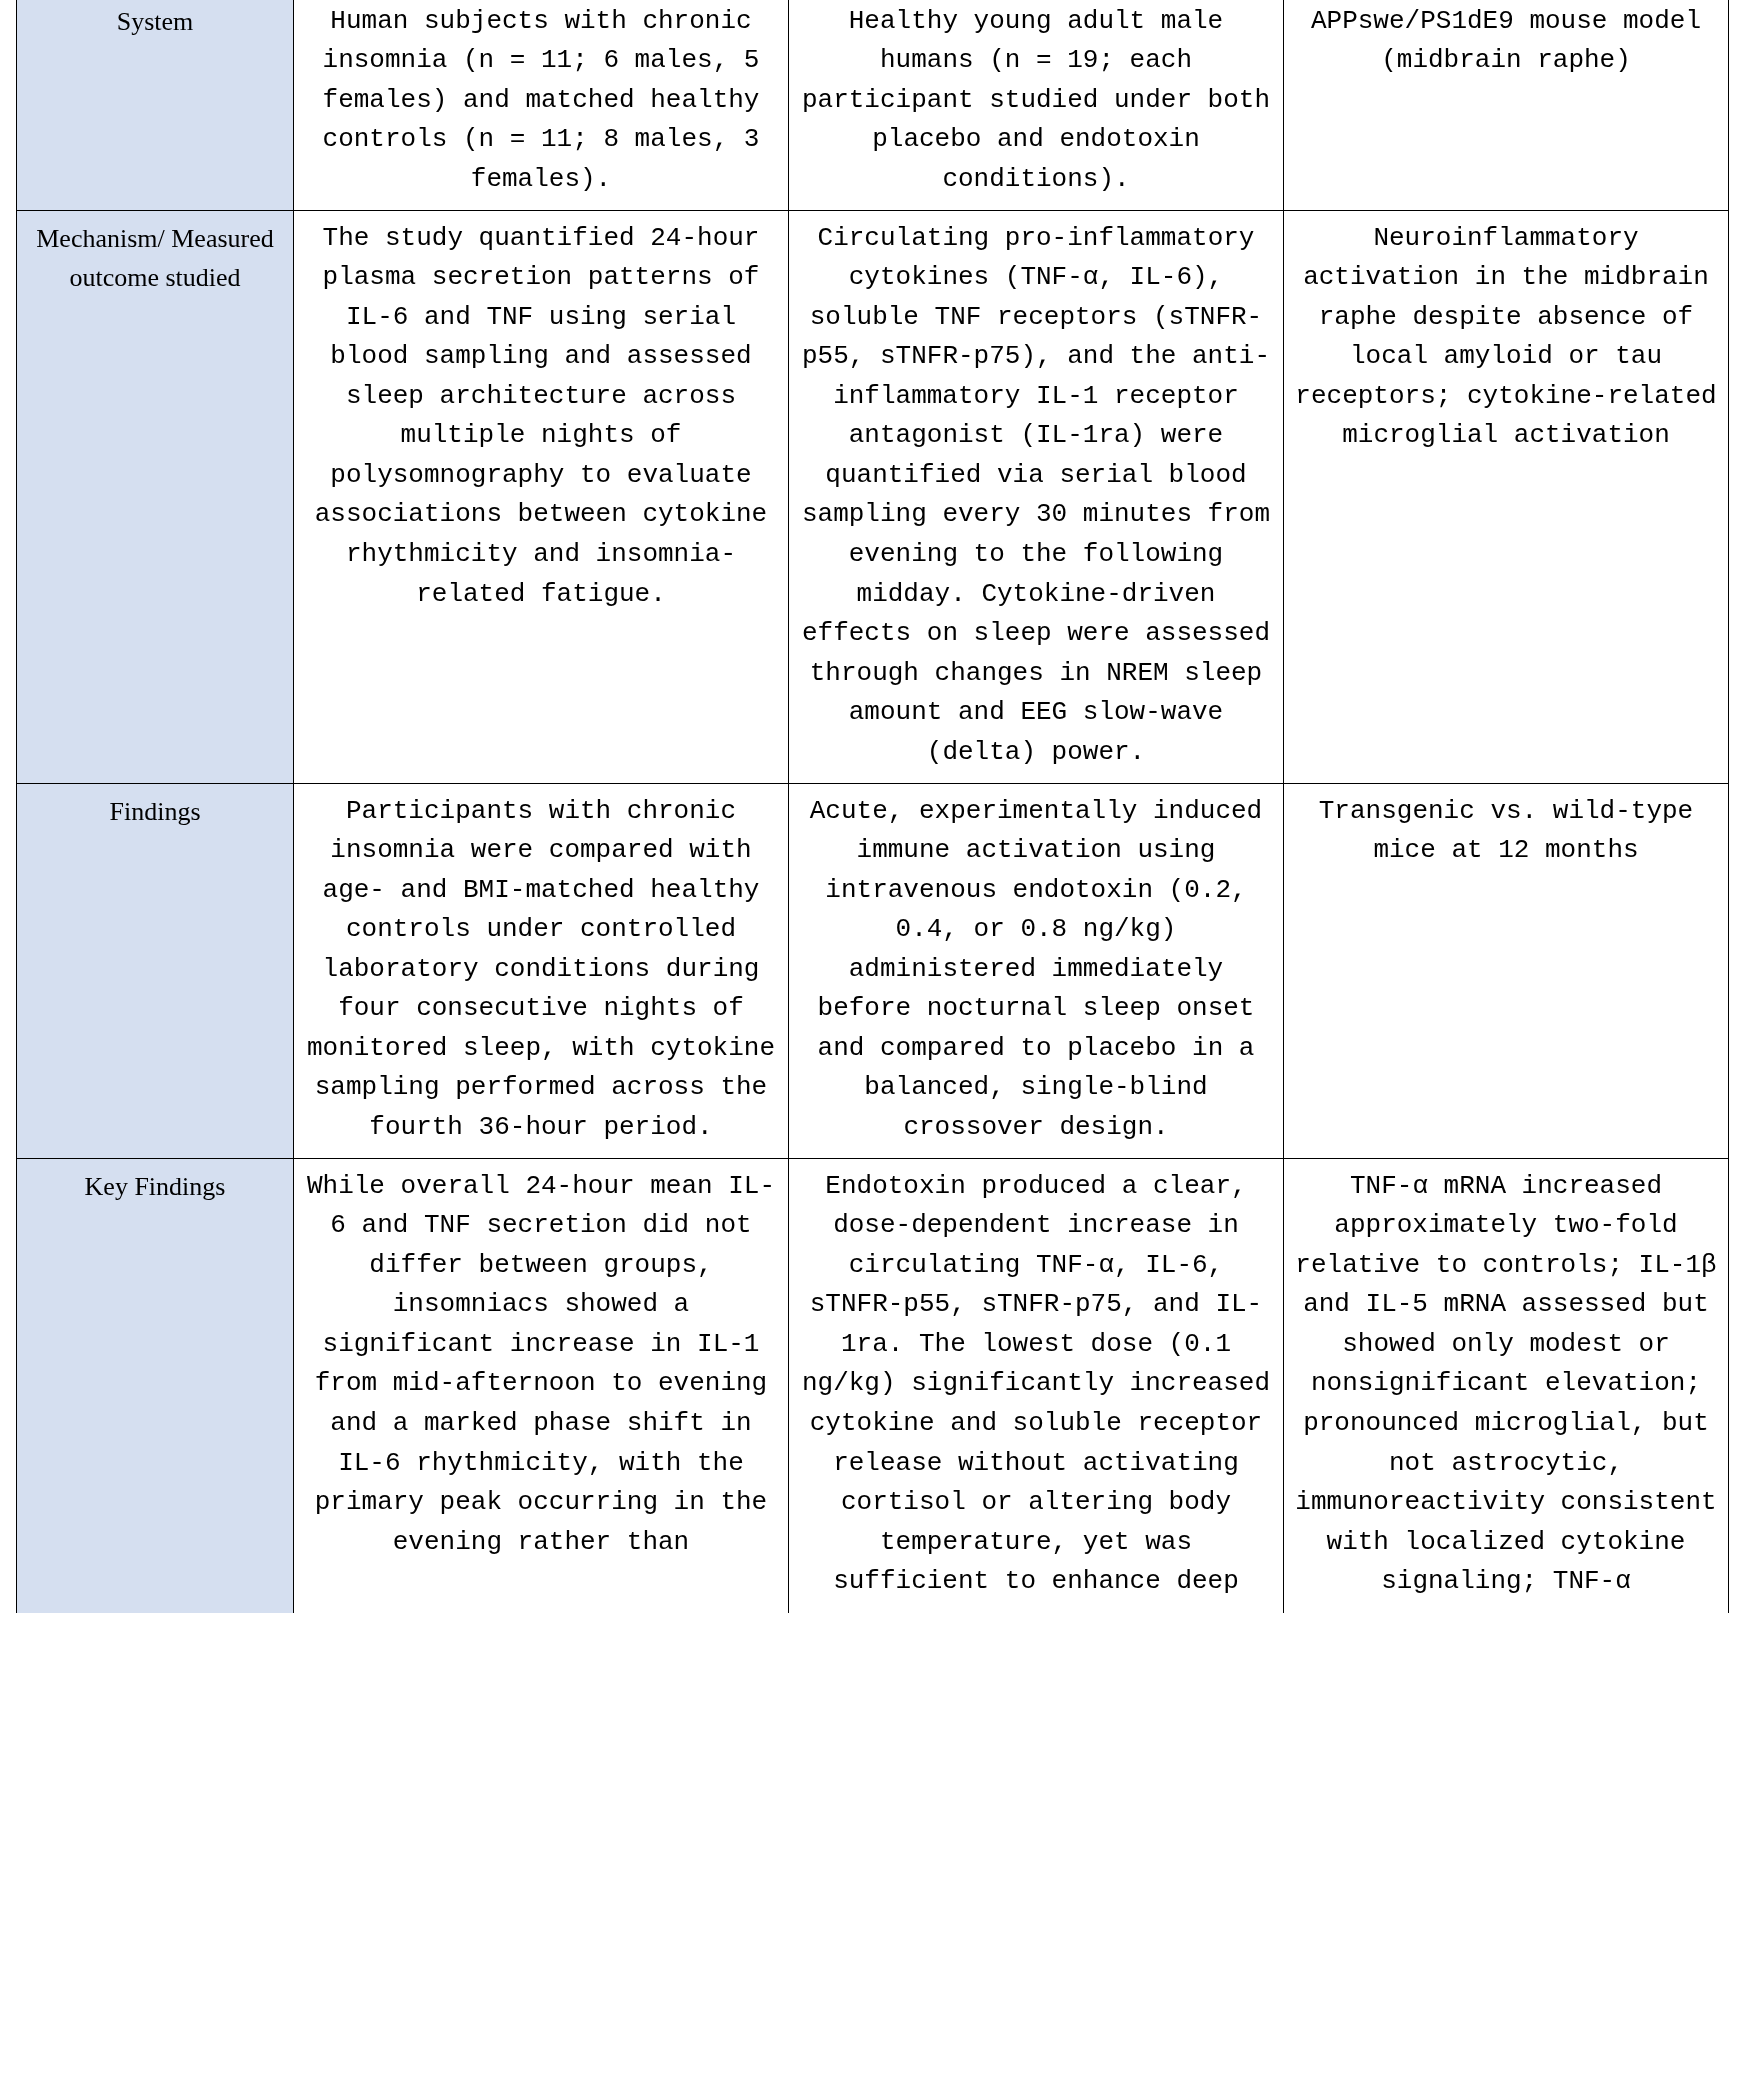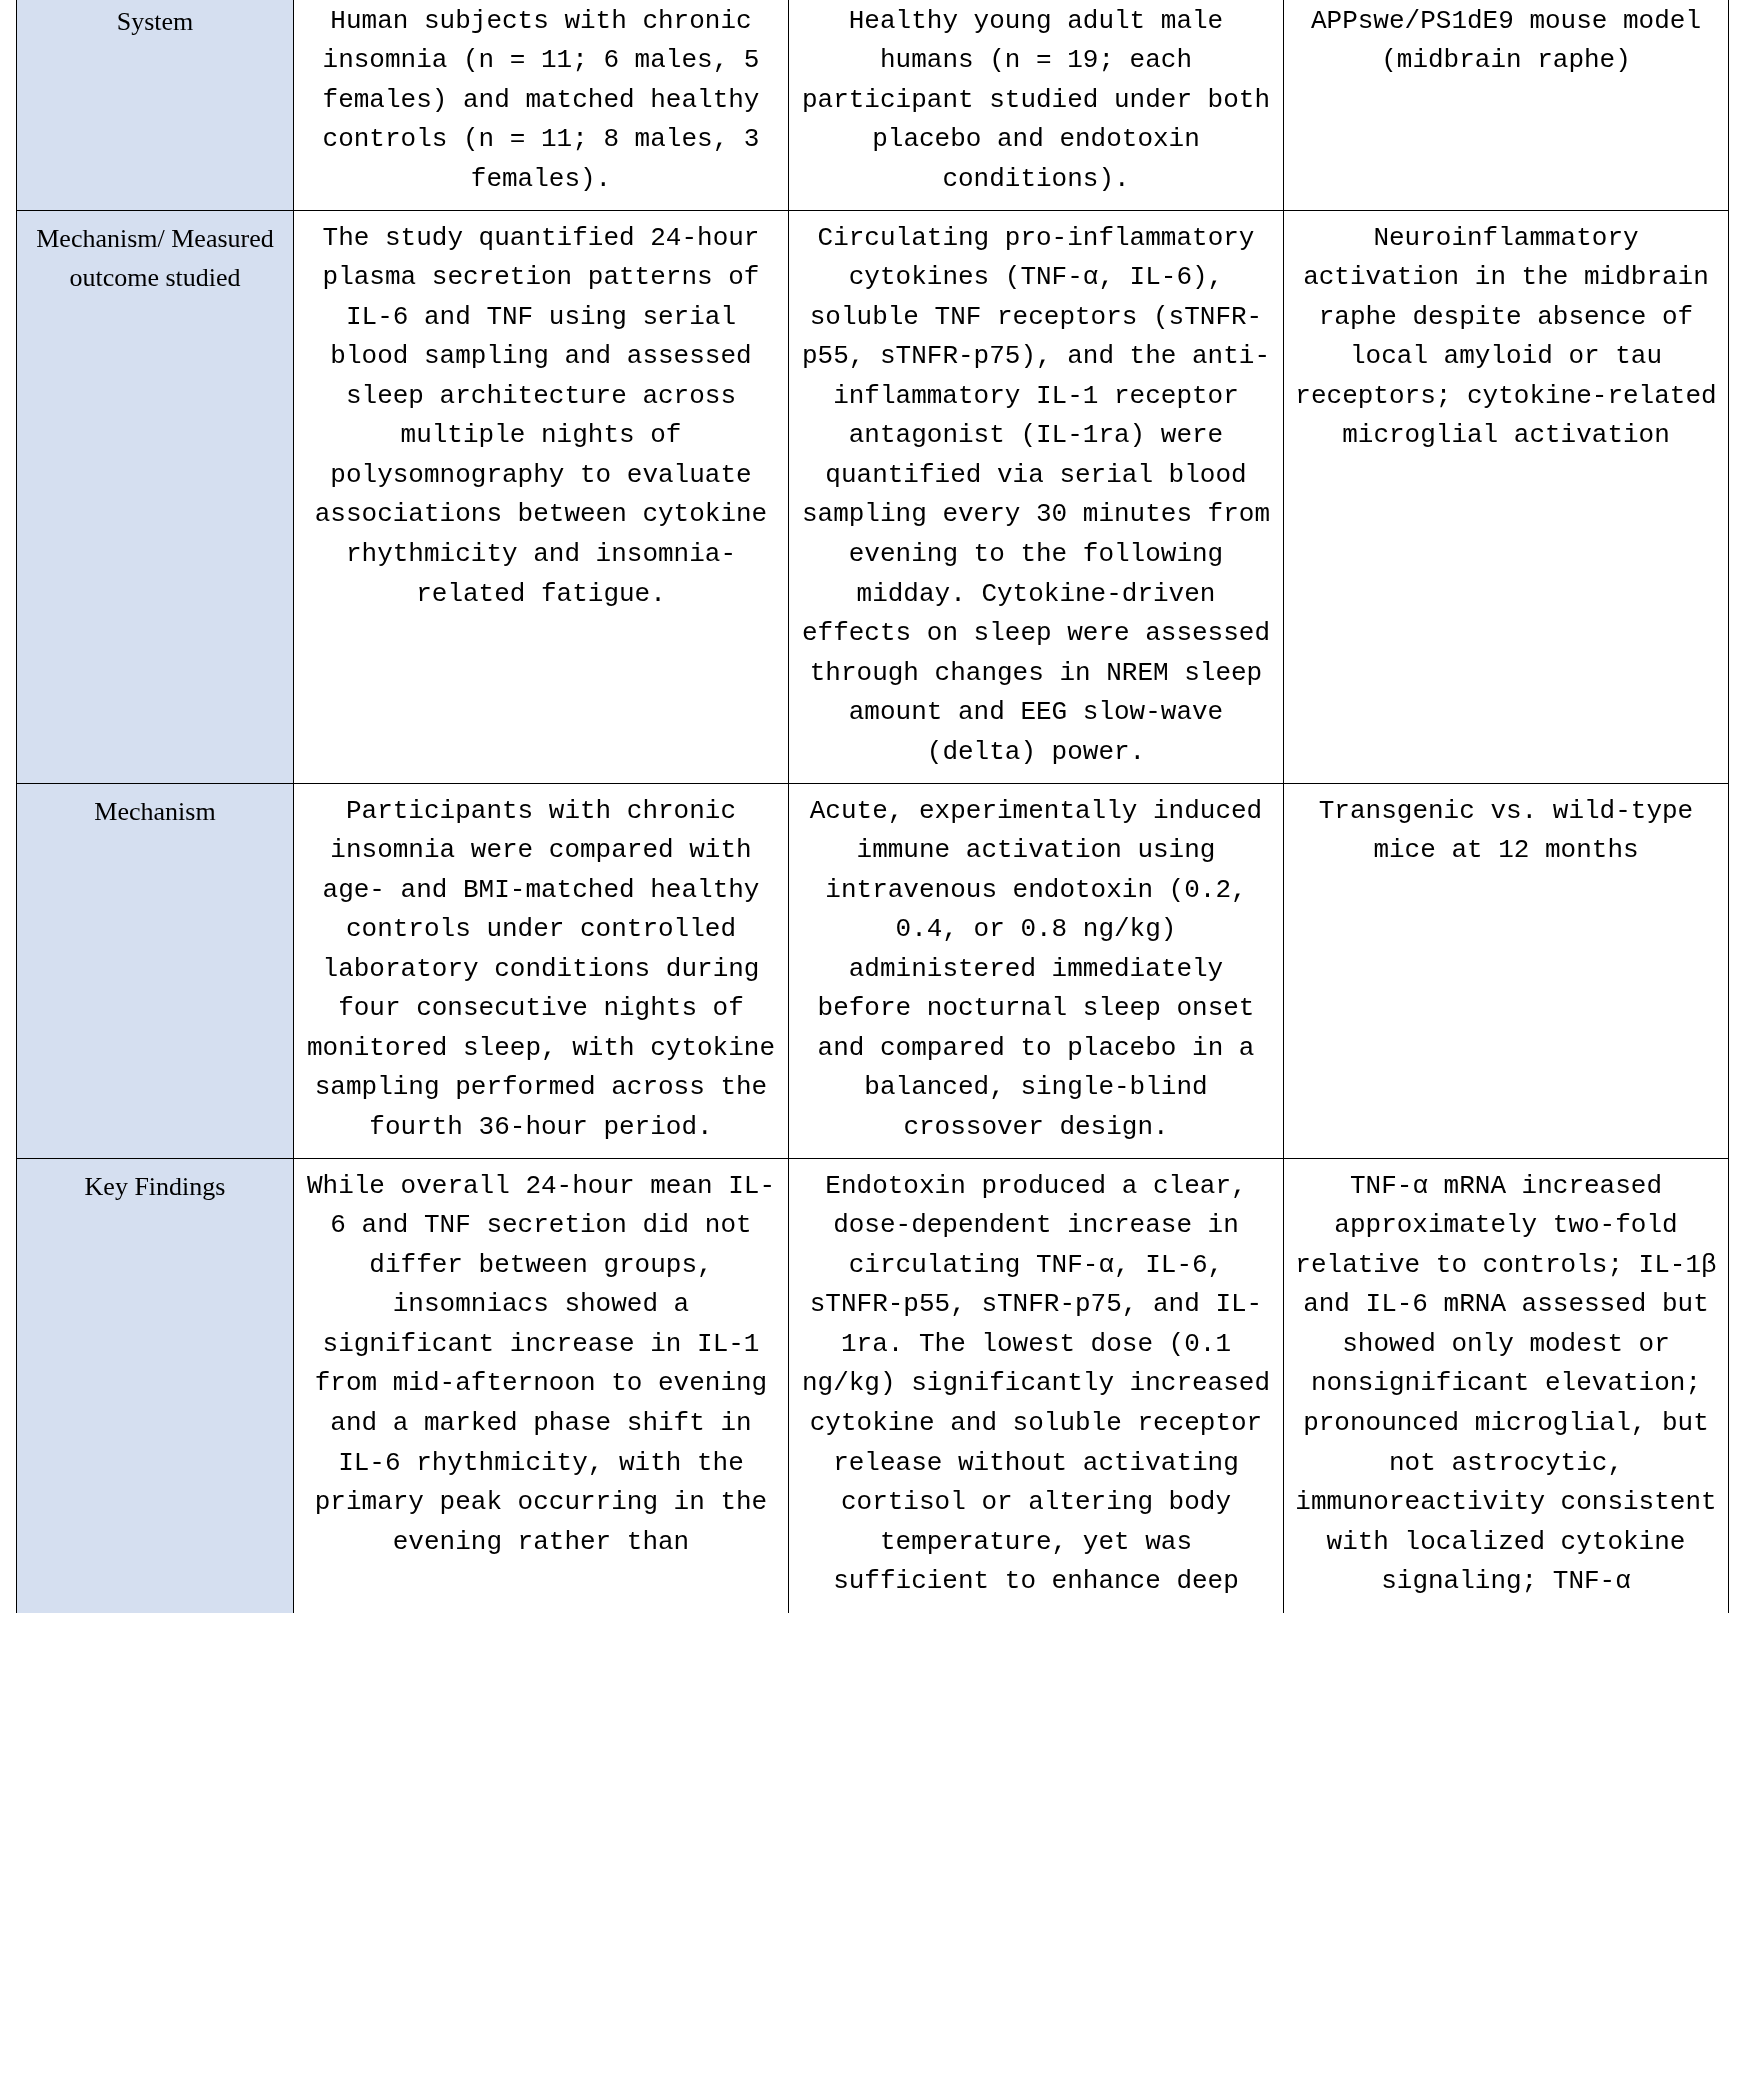--- a/index.html
+++ b/index.html
@@ -98,21 +98,21 @@
         </td>
         <td class="body">
           <span class="cell-text">Circulating pro-inflammatory cytokines (TNF-α, IL-6), soluble TNF receptors (sTNFR-p55, sTNFR-p75), and the anti-inflammatory IL-1 receptor antagonist (IL-1ra) were quantified via serial blood sampling every 30 minutes from evening to the following midday. Cytokine-driven effects on sleep were assessed through changes in NREM sleep amount and EEG slow-wave (delta) power.</span>
         </td>
         <td class="body">
           <span class="cell-text">Neuroinflammatory activation in the midbrain raphe despite absence of local amyloid or tau receptors; cytokine-related microglial activation</span>
         </td>
       </tr>
       <tr>
         <td class="label">
-          <span class="cell-text">Mechanism</span>
+          <span class="cell-text">Findings</span>
         </td>
         <td class="body">
           <span class="cell-text">Participants with chronic insomnia were compared with age- and BMI-matched healthy controls under controlled laboratory conditions during four consecutive nights of monitored sleep, with cytokine sampling performed across the fourth 36-hour period.</span>
         </td>
         <td class="body">
           <span class="cell-text">Acute, experimentally induced immune activation using intravenous endotoxin (0.2, 0.4, or 0.8 ng/kg) administered immediately before nocturnal sleep onset and compared to placebo in a balanced, single-blind crossover design.</span>
         </td>
         <td class="body">
           <span class="cell-text">Transgenic vs. wild-type mice at 12 months</span>
         </td>
@@ -121,19 +121,19 @@
         <td class="label">
           <span class="cell-text">Key Findings</span>
         </td>
         <td class="body clip-bottom">
           <span class="cell-text">While overall 24-hour mean IL-6 and TNF secretion did not differ between groups, insomniacs showed a significant increase in IL-1 from mid-afternoon to evening and a marked phase shift in IL-6 rhythmicity, with the primary peak occurring in the evening rather than</span>
         </td>
         <td class="body clip-bottom">
           <span class="cell-text">Endotoxin produced a clear, dose-dependent increase in circulating TNF-α, IL-6, sTNFR-p55, sTNFR-p75, and IL-1ra. The lowest dose (0.1 ng/kg) significantly increased cytokine and soluble receptor release without activating cortisol or altering body temperature, yet was sufficient to enhance deep</span>
         </td>
         <td class="body clip-bottom">
-          <span class="cell-text">TNF-α mRNA increased approximately two-fold relative to controls; IL-1β and IL-6 mRNA assessed but showed only modest or nonsignificant elevation; pronounced microglial, but not astrocytic, immunoreactivity consistent with localized cytokine signaling; TNF-α</span>
+          <span class="cell-text">TNF-α mRNA increased approximately two-fold relative to controls; IL-1β and IL-5 mRNA assessed but showed only modest or nonsignificant elevation; pronounced microglial, but not astrocytic, immunoreactivity consistent with localized cytokine signaling; TNF-α</span>
         </td>
       </tr>
     </tbody>
   </table>
 </div>
 
 
 </body></html>

